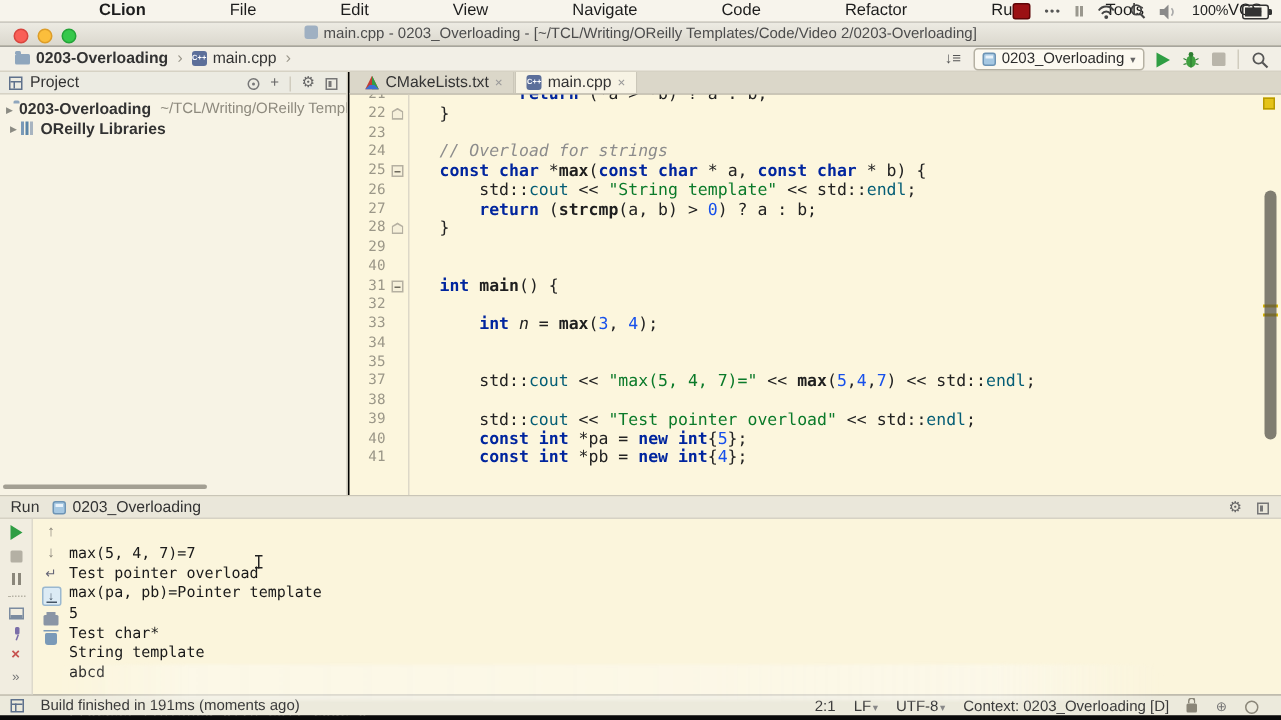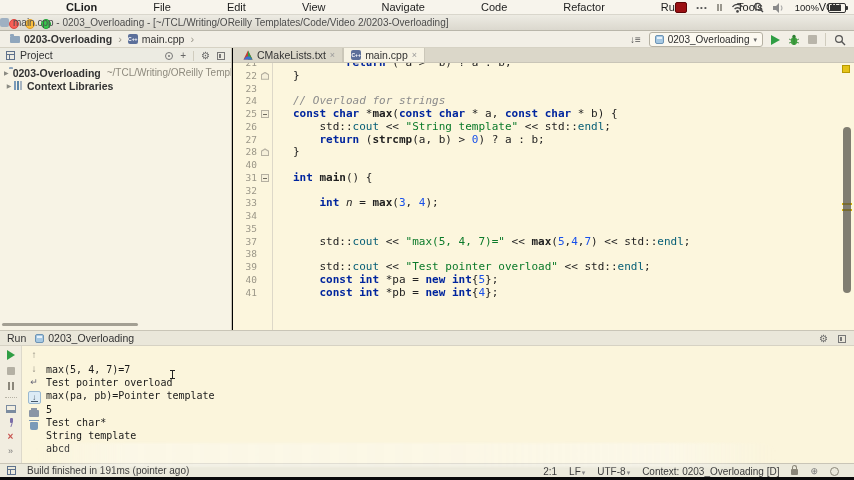--- a/index.html
+++ b/index.html
@@ -23,21 +23,21 @@
   .battery::before{content:"";position:absolute;left:1px;top:1px;bottom:1px;width:11px;background:#333;}
   .battery::after{content:"";position:absolute;right:-3px;top:2px;width:2px;height:4px;background:#333;border-radius:0 1px 1px 0;}
   
   .titlebar{left:0;top:15px;right:0;height:16px;background:linear-gradient(#edebe3,#dbd8ce);
             border-bottom:1px solid #b9b6aa;box-sizing:border-box;}
   .lights{position:absolute;left:9px;top:4px;display:flex;gap:6px;}
   .light{width:8px;height:8px;border-radius:50%;}
   .tl-close{background:#f95f57;border:0.5px solid #d8453e;}
   .tl-min{background:#fbbe3c;border:0.5px solid #dd9d28;}
   .tl-max{background:#36c84b;border:0.5px solid #24a338;}
-  .wtitle{position:absolute;left:0;right:0;top:2px;text-align:left;font-size:10px;color:#4c4c4c;white-space:nowrap;}
+  .wtitle{position:absolute;left:0;right:0;top:2px;text-align:center;font-size:10px;color:#4c4c4c;white-space:nowrap;}
   .doc-ico{display:inline-block;width:9px;height:9px;border-radius:2px;background:#9fb0c2;vertical-align:-1px;margin-right:4px;}
   
   .navbar{left:0;top:31px;right:0;height:17px;background:#f2efe6;border-bottom:1px solid #d6d2c4;
           box-sizing:border-box;display:flex;align-items:center;font-size:10.5px;color:#333;}
   .crumb{display:flex;align-items:center;gap:4px;margin-left:10px;}
   .folder-ico{width:10px;height:7px;background:#8fa6bd;border-radius:1px;position:relative;}
   .folder-ico::before{content:"";position:absolute;left:0;top:-2px;width:4px;height:2px;background:#8fa6bd;border-radius:1px 1px 0 0;}
   .cpp-ico{width:10px;height:10px;border-radius:2px;background:#5c6f9a;color:#fff;font-size:5px;font-weight:bold;
            display:flex;align-items:center;justify-content:center;line-height:1;}
   .crumb-sep{color:#9a968a;font-size:11px;margin:0 2px;}
@@ -268,21 +268,21 @@
       <span class="tree-label">0203-Overloading</span>
       <span class="tree-detail">~/TCL/Writing/OReilly Templat</span>
     </div>
     <div class="tree-row">
       <span class="tw-arrow">▶</span>
       <span class="lib-ico">
           <i></i>
           <i></i>
           <i></i>
         </span>
-      <span class="tree-label">Context Libraries</span>
+      <span class="tree-label">OReilly Libraries</span>
     </div>
   </div>
   <div class="pj-hscroll"></div>
 </div>
 
 <div class="abs editor">
   <div class="tabbar">
     <span class="tab">
       <svg width="10" height="10" viewBox="0 0 10 10">
         <polygon points="5,0.5 0.5,9.5 9.5,9.5" fill="#c23b33"></polygon>
@@ -302,20 +302,21 @@
     <div class="gutter-sep"></div>
     <div class="code-lines">
         <div class="code-line"><span class="ln">21</span><span class="ct"><span class="tk-kw">        return </span><span class="tk-plain">(*a &gt; *b) ? a : b;</span></span></div>
         <div class="code-line"><span class="ln">22</span><span class="fm end"></span><span class="ct"><span class="tk-plain">}</span></span></div>
         <div class="code-line"><span class="ln">23</span><span class="ct"></span></div>
         <div class="code-line"><span class="ln">24</span><span class="ct"><span class="tk-com">// Overload for strings</span></span></div>
         <div class="code-line"><span class="ln">25</span><span class="fm start"></span><span class="ct"><span class="tk-kw">const char </span><span class="tk-plain">*</span><span class="tk-fn">max</span><span class="tk-plain">(</span><span class="tk-kw">const char</span><span class="tk-plain"> * a, </span><span class="tk-kw">const char</span><span class="tk-plain"> * b) {</span></span></div>
         <div class="code-line"><span class="ln">26</span><span class="ct"><span class="tk-plain">    std::</span><span class="tk-mem">cout</span><span class="tk-plain"> &lt;&lt; </span><span class="tk-str">"String template"</span><span class="tk-plain"> &lt;&lt; std::</span><span class="tk-mem">endl</span><span class="tk-plain">;</span></span></div>
         <div class="code-line"><span class="ln">27</span><span class="ct"><span class="tk-kw">    return </span><span class="tk-plain">(</span><span class="tk-fn">strcmp</span><span class="tk-plain">(a, b) &gt; </span><span class="tk-num">0</span><span class="tk-plain">) ? a : b;</span></span></div>
         <div class="code-line"><span class="ln">28</span><span class="fm end"></span><span class="ct"><span class="tk-plain">}</span></span></div>
+        <div class="code-line"><span class="ln">29</span><span class="ct"></span></div>
         <div class="code-line"><span class="ln">40</span><span class="ct"></span></div>
         <div class="code-line"><span class="ln">31</span><span class="fm start"></span><span class="ct"><span class="tk-kw">int </span><span class="tk-fn">main</span><span class="tk-plain">() {</span></span></div>
         <div class="code-line"><span class="ln">32</span><span class="ct"></span></div>
         <div class="code-line"><span class="ln">33</span><span class="ct"><span class="tk-kw">    int </span><span class="tk-var">n</span><span class="tk-plain"> = </span><span class="tk-fn">max</span><span class="tk-plain">(</span><span class="tk-num">3</span><span class="tk-plain">, </span><span class="tk-num">4</span><span class="tk-plain">);</span></span></div>
         <div class="code-line"><span class="ln">34</span></div>
         <div class="code-line"><span class="ln">35</span><span class="ct"></span></div>
         <div class="code-line"><span class="ln">37</span><span class="ct"><span class="tk-plain">    std::</span><span class="tk-mem">cout</span><span class="tk-plain"> &lt;&lt; </span><span class="tk-str">"max(5, 4, 7)="</span><span class="tk-plain"> &lt;&lt; </span><span class="tk-fn">max</span><span class="tk-plain">(</span><span class="tk-num">5</span><span class="tk-plain">,</span><span class="tk-num">4</span><span class="tk-plain">,</span><span class="tk-num">7</span><span class="tk-plain">) &lt;&lt; std::</span><span class="tk-mem">endl</span><span class="tk-plain">;</span></span></div>
         <div class="code-line"><span class="ln">38</span><span class="ct"></span></div>
         <div class="code-line"><span class="ln">39</span><span class="ct"><span class="tk-plain">    std::</span><span class="tk-mem">cout</span><span class="tk-plain"> &lt;&lt; </span><span class="tk-str">"Test pointer overload"</span><span class="tk-plain"> &lt;&lt; std::</span><span class="tk-mem">endl</span><span class="tk-plain">;</span></span></div>
         <div class="code-line"><span class="ln">40</span><span class="ct"><span class="tk-kw">    const int </span><span class="tk-plain">*pa = </span><span class="tk-kw">new int</span><span class="tk-plain">{</span><span class="tk-num">5</span><span class="tk-plain">};</span></span></div>
@@ -363,21 +364,21 @@
         </span>
       <span class="print-ico"></span>
       <span class="trash-ico"></span>
     </div>
     <div class="run-output"><div class="out-line">max(5, 4, 7)=7</div><div class="out-line">Test pointer overload</div><div class="out-line">max(pa, pb)=Pointer template</div><div class="out-line">5</div><div class="out-line">Test char*</div><div class="out-line">String template</div><div class="out-line">abcd</div><div class="out-line"></div><div class="out-line dim">Process finished with exit code 0</div></div>
   </div>
 </div>
 
 <div class="abs statusbar">
   <span class="tw-ico" style="margin-left:7px;"></span>
-  <span style="margin-left:6px;">Build finished in 191ms (pointer ago)</span>
+  <span style="margin-left:6px;">Build finished in 191ms (moments ago)</span>
   <span class="sb-right">
     <span>2:1</span>
     <span><span>LF</span><span class="sb-chev">▾</span></span>
     <span><span>UTF-8</span><span class="sb-chev">▾</span></span>
     <span>Context: 0203_Overloading [D]</span>
     <span class="lock-ico"></span>
     <span class="globe-g">⊕</span>
     <span class="half-circle"></span>
   </span>
 </div>

